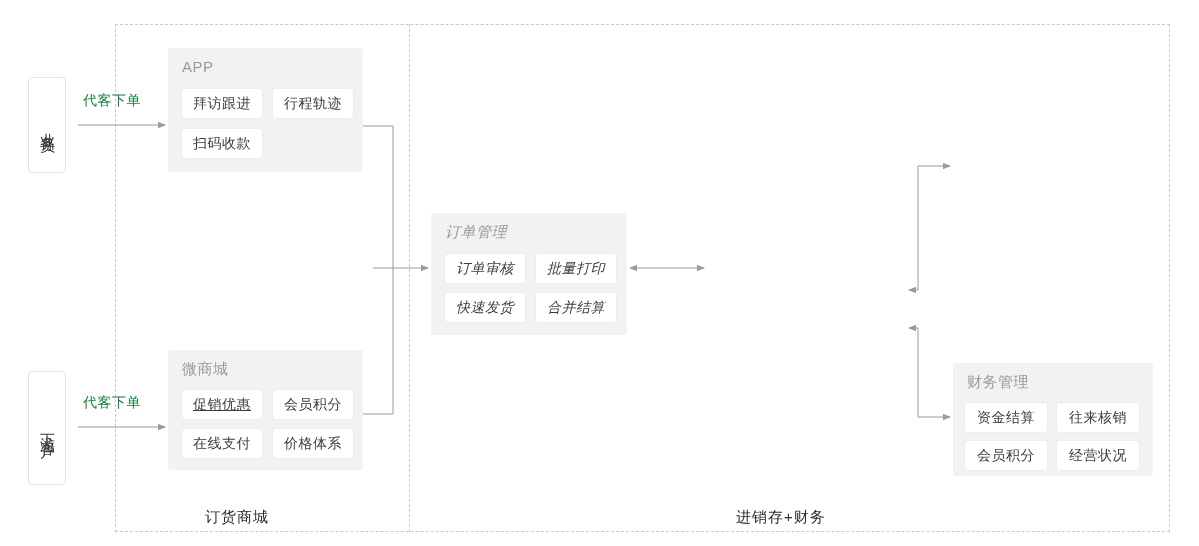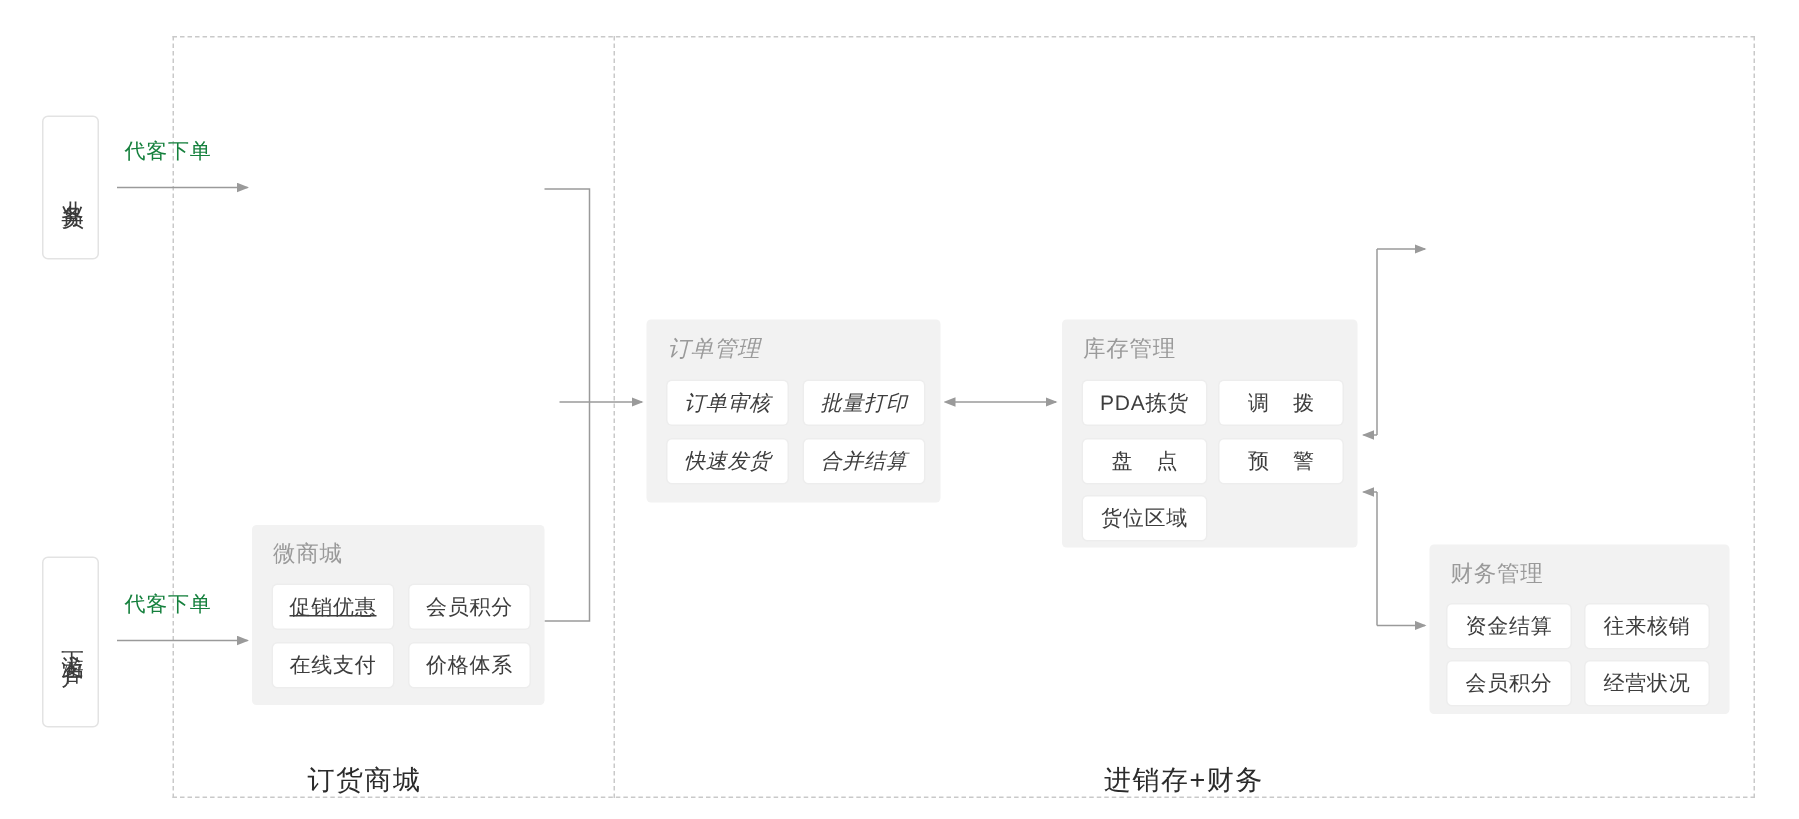--- a/index.html
+++ b/index.html
@@ -82,21 +82,21 @@
     position: absolute;
     font-size: 14px;
     color: #15803d;
     white-space: nowrap;
     letter-spacing: 0.5px;
   }
 
   
   .section-caption {
     position: absolute;
-    font-size: 18px;
+    font-size: 15px;
     color: #2b2b2b;
     font-weight: normal;
     white-space: nowrap;
     letter-spacing: 1px;
   }
 
   
   #connectors {
     position: absolute;
     left: 0; top: 0;
@@ -146,45 +146,43 @@
     <span class="vtext">业务员</span>
   </div>
 
   <div class="actor" style="left:28px; top:371px; width:38px; height:114px;">
     <span class="vtext">下游客户</span>
   </div>
 
   <div class="flow-label" style="left:83px; top:92px;">代客下单</div>
   <div class="flow-label" style="left:83px; top:394px;">代客下单</div>
 
+  <div class="panel" style="left:168px; top:48px; width:195px; height:124px;">
+    <div class="panel-title">APP</div>
+    <div class="chip" style="left:14px; top:41px; width:80px; height:29px;">拜访跟进</div>
+    <div class="chip" style="left:105px; top:41px; width:80px; height:29px;">行程轨迹</div>
+    <div class="chip" style="left:14px; top:81px; width:80px; height:29px;">扫码收款</div>
+  </div>
 
   <div class="panel" style="left:168px; top:350px; width:195px; height:120px;">
     <div class="panel-title">微商城</div>
     <div class="chip" style="left:14px; top:40px; width:80px; height:29px;text-decoration:underline;">促销优惠</div>
     <div class="chip" style="left:105px; top:40px; width:80px; height:29px;">会员积分</div>
     <div class="chip" style="left:14px; top:79px; width:80px; height:29px;">在线支付</div>
     <div class="chip" style="left:105px; top:79px; width:80px; height:29px;">价格体系</div>
   </div>
 
   <div class="panel" style="left:431px; top:213px; width:196px; height:122px;font-style:italic;">
     <div class="panel-title">订单管理</div>
     <div class="chip" style="left:14px; top:41px; width:80px; height:29px;">订单审核</div>
     <div class="chip" style="left:105px; top:41px; width:80px; height:29px;">批量打印</div>
     <div class="chip" style="left:14px; top:80px; width:80px; height:29px;">快速发货</div>
     <div class="chip" style="left:105px; top:80px; width:80px; height:29px;">合并结算</div>
   </div>
 
-  <div class="panel" style="left:708px; top:213px; width:197px; height:152px;">
-    <div class="panel-title">库存管理</div>
-    <div class="chip" style="left:14px; top:41px; width:82px; height:29px;">PDA拣货</div>
-    <div class="chip spaced" style="left:105px; top:41px; width:82px; height:29px;">调 拨</div>
-    <div class="chip spaced" style="left:14px; top:80px; width:82px; height:29px;">盘 点</div>
-    <div class="chip spaced" style="left:105px; top:80px; width:82px; height:29px;">预 警</div>
-    <div class="chip" style="left:14px; top:118px; width:82px; height:29px;">货位区域</div>
-  </div>
 
 
   <div class="panel" style="left:953px; top:363px; width:200px; height:113px;">
     <div class="panel-title">财务管理</div>
     <div class="chip" style="left:12px; top:40px; width:82px; height:29px;">资金结算</div>
     <div class="chip" style="left:104px; top:40px; width:82px; height:29px;">往来核销</div>
     <div class="chip" style="left:12px; top:78px; width:82px; height:29px;">会员积分</div>
     <div class="chip" style="left:104px; top:78px; width:82px; height:29px;">经营状况</div>
   </div>
 

